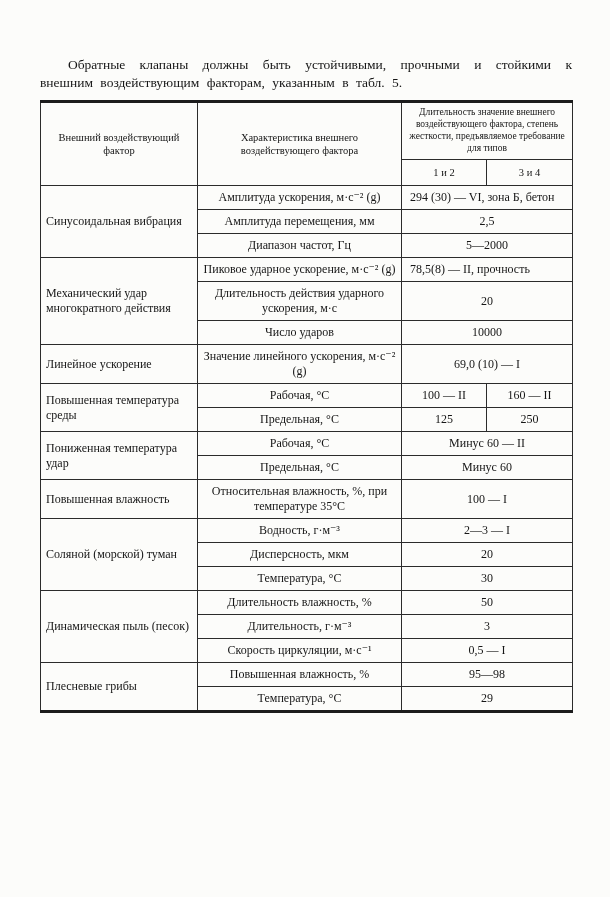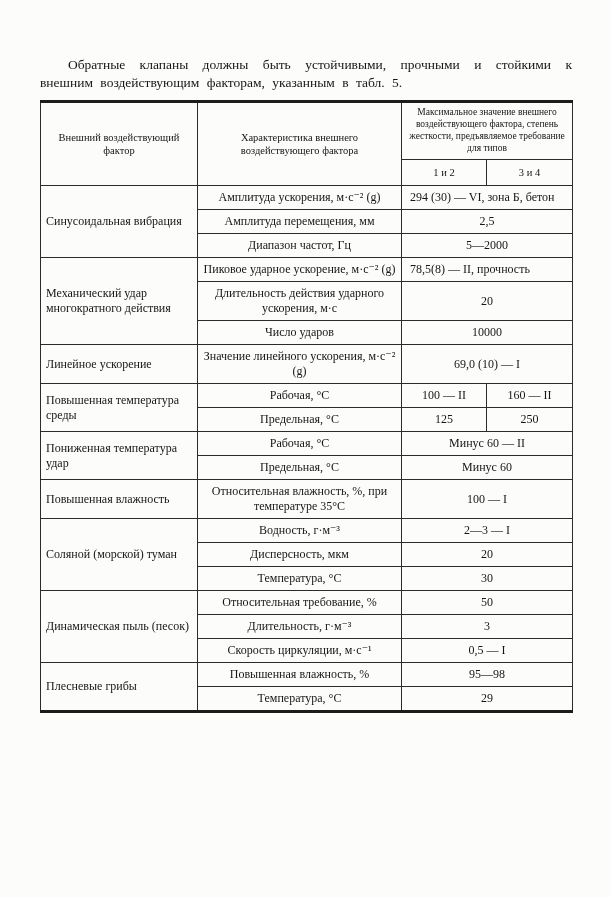--- a/index.html
+++ b/index.html
@@ -109,21 +109,21 @@
     <colgroup>
       <col style="width:157px">
       <col style="width:204px">
       <col style="width:85px">
       <col style="width:86px">
     </colgroup>
     <thead>
       <tr>
         <th rowspan="2">Внешний воздействующий фактор</th>
         <th rowspan="2">Характеристика внешнего воздействующего фактора</th>
-        <th colspan="2" class="val-head">Максимальное значение внешнего воздействующего фактора, степень жесткости, предъявляемое требование для типов</th>
+        <th colspan="2" class="val-head">Длительность значение внешнего воздействующего фактора, степень жесткости, предъявляемое требование для типов</th>
       </tr>
       <tr>
         <th class="sub-head">1 и 2</th>
         <th class="sub-head">3 и 4</th>
       </tr>
     </thead>
     <tbody>
         <tr>
           <td rowspan="3" class="factor-cell">Синусоидальная вибрация</td>
           <td class="char-cell">Амплитуда ускорения, м·с⁻² (g)</td>
@@ -188,21 +188,21 @@
         <tr>
           <td class="char-cell">Дисперсность, мкм</td>
           <td colspan="2" class="value-cell">20</td>
         </tr>
         <tr>
           <td class="char-cell">Температура, °С</td>
           <td colspan="2" class="value-cell">30</td>
         </tr>
         <tr>
           <td rowspan="3" class="factor-cell">Динамическая пыль (песок)</td>
-          <td class="char-cell">Относительная требование, %</td>
+          <td class="char-cell">Длительность влажность, %</td>
           <td colspan="2" class="value-cell">50</td>
         </tr>
         <tr>
           <td class="char-cell">Длительность, г·м⁻³</td>
           <td colspan="2" class="value-cell">3</td>
         </tr>
         <tr>
           <td class="char-cell">Скорость циркуляции, м·с⁻¹</td>
           <td colspan="2" class="value-cell">0,5 — I</td>
         </tr>

